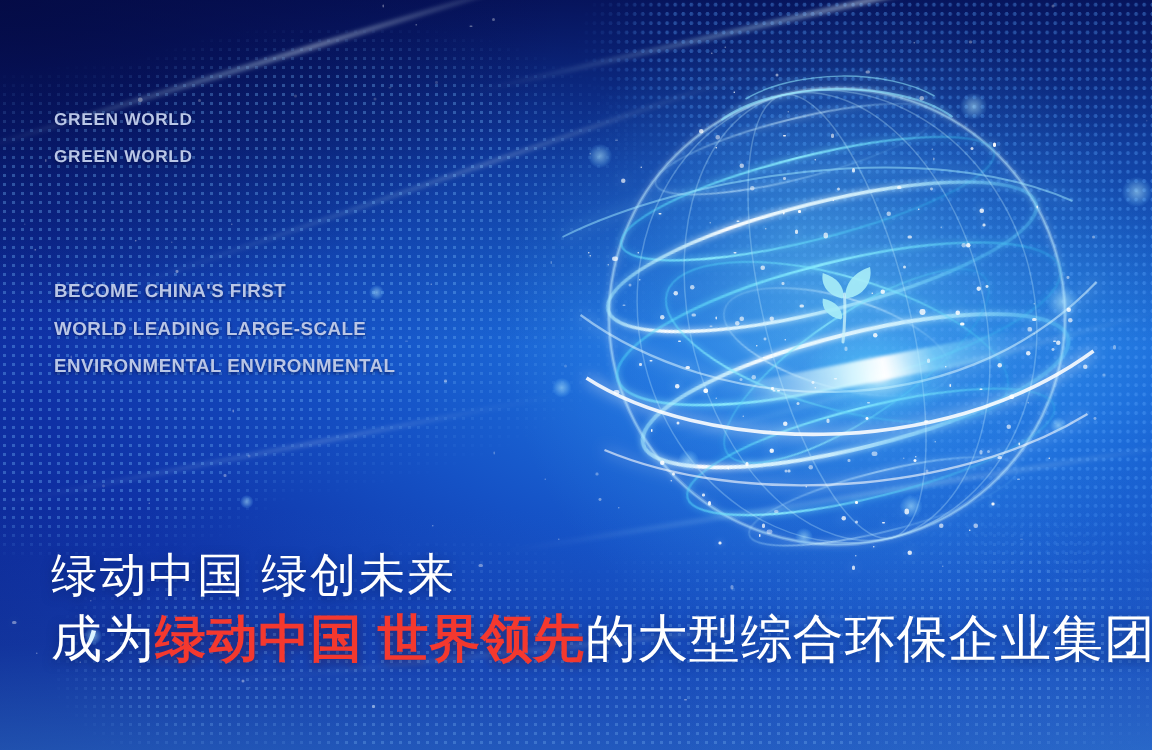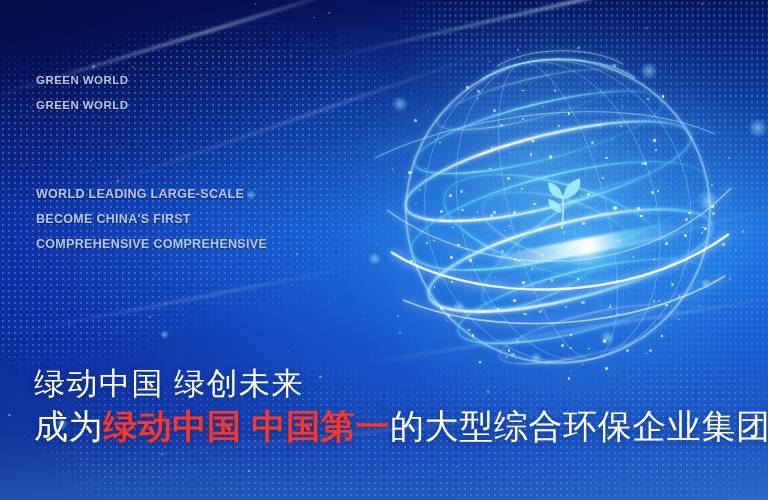--- a/index.html
+++ b/index.html
@@ -293,28 +293,28 @@
     </g>
     <path d="M33 28 C 33.6 38, 33.2 48, 32 60" stroke="#cdf4fb" stroke-opacity=".75" stroke-width="2" fill="none" stroke-linecap="round"></path>
   </svg>
 
   <div id="tagline-en">
     <div class="ln">GREEN WORLD</div>
     <div class="ln">GREEN WORLD</div>
   </div>
 
   <div id="mission-en">
+    <div class="ln">BECOME CHINA'S FIRST</div>
     <div class="ln">WORLD LEADING LARGE-SCALE</div>
-    <div class="ln">BECOME CHINA'S FIRST</div>
-    <div class="ln">COMPREHENSIVE COMPREHENSIVE</div>
+    <div class="ln">ENVIRONMENTAL ENVIRONMENTAL</div>
   </div>
 
   <div id="headline">
     <div class="h-line1">绿动中国 绿创未来</div>
-    <div class="h-line2"><span>成为</span><span class="hl">绿动中国</span><span class="sp"></span><span class="hl">中国第一</span><span>的大型综合环保企业集团</span></div>
+    <div class="h-line2"><span>成为</span><span class="hl">绿动中国</span><span class="sp"></span><span class="hl">世界领先</span><span>的大型综合环保企业集团</span></div>
   </div>
 
 <div class="bokeh" style="left: 392px; top: 96px; width: 16px; height: 16px;"></div>
     <div class="bokeh" style="left: 697px; top: 190px; width: 22px; height: 22px;"></div>
     <div class="bokeh" style="left: 452px; top: 300px; width: 14px; height: 14px;"></div>
     <div class="bokeh" style="left: 640px; top: 62px; width: 18px; height: 18px;"></div>
     <div class="bokeh" style="left: 530px; top: 352px; width: 12px; height: 12px;"></div>
     <div class="bokeh" style="left: 748px; top: 118px; width: 20px; height: 20px;"></div>
     <div class="bokeh" style="left: 368px; top: 252px; width: 13px; height: 13px;"></div>
     <div class="bokeh" style="left: 600px; top: 330px; width: 15px; height: 15px;"></div>

